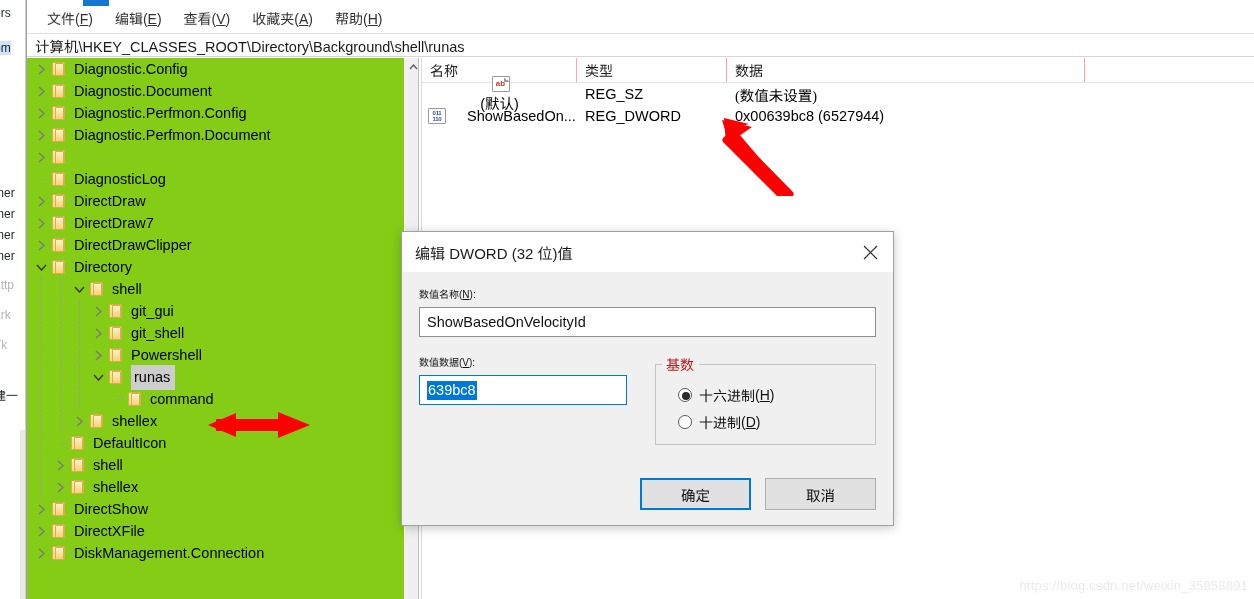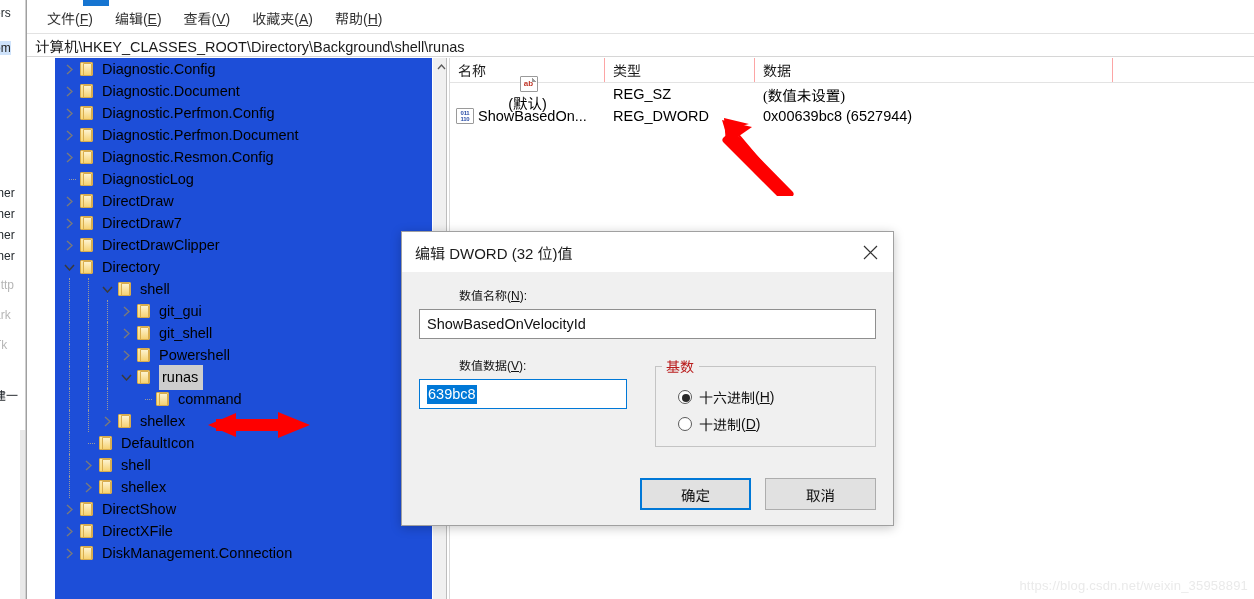--- a/index.html
+++ b/index.html
@@ -78,23 +78,22 @@
 
   
   #content {
     flex: 1 1 auto; display: flex; min-height: 0;
     border-top: 1px solid #ffffff;
   }
 
   
   #tree-pane {
     width: 395px; flex: 0 0 auto;
-    position: relative; background: #1d4ed8;
+    position: relative; background: #84cc16;
     overflow: hidden;
-    margin-left: 28px;
   }
   #tree-scroll {
     position: absolute; left: 0; top: 0; right: 21px; bottom: 0;
     overflow: hidden;
   }
   .tree-row {
     height: 22px; display: flex; align-items: center;
     font-size: 14.5px; color: #000000; white-space: nowrap;
     position: relative; cursor: default;
   }
@@ -216,21 +215,21 @@
     font-size: 15px; color: #1b1b1b;
   }
   #dlg-title .t-text { flex: 1 1 auto; }
   #dlg-close {
     width: 46px; height: 40px; flex: 0 0 auto;
     display: flex; align-items: center; justify-content: center;
     color: #333333; cursor: default;
   }
   #dlg-body { flex: 1 1 auto; position: relative; padding: 14px 17px 0 17px; }
   .field-label {
-    font-size: 12px; color: #111111; margin-bottom: 6px; margin-left: 40px;
+    font-size: 10px; color: #111111; margin-bottom: 6px;
   }
   .field-label u { text-decoration: underline; }
   .text-input {
     height: 30px; background: #ffffff;
     border: 1px solid #8f8f8f;
     display: flex; align-items: center;
     padding-left: 7px;
     font-size: 14.5px; color: #111111;
   }
   #value-name-input { width: 100%; }
@@ -389,21 +388,20 @@
             <span class="indent" style="width: 6px;"></span>
             <span class="twisty">
               <svg width="7" height="11" viewBox="0 0 7 11">
                 <path d="M1 1 L6 5.5 L1 10" stroke="#7a7a7a" stroke-width="1.4" fill="none"></path>
               </svg>
             </span>
             <span class="folder">
               <span class="f-back"></span>
               <span class="f-front"></span>
             </span>
-            <span class="lbl">Diagnostic.Resmon.Config</span>
           </div>
           <div class="tree-row">
             <span class="indent" style="width: 6px;"></span>
             <div class="guide-elbow" style="left: 14px;"></div>
             <span class="twisty none"></span>
             <span class="folder">
               <span class="f-back"></span>
               <span class="f-front"></span>
             </span>
             <span class="lbl">DiagnosticLog</span>
@@ -675,21 +673,21 @@
       <div id="list-rows">
           <div class="lv-row">
             <div class="lv-cell" style="width: 155px; display: flex; align-items: center; padding-left: 0px; flex-direction: column;">
               <span class="val-icon sz">ab</span>
               <span>(默认)</span>
             </div>
             <div class="lv-cell" style="width: 150px;">REG_SZ</div>
             <div class="lv-cell" style="width: 358px; font-family: Liberation Serif, serif;">(数值未设置)</div>
           </div>
           <div class="lv-row">
-            <div class="lv-cell" style="width: 155px; display: flex; align-items: center; padding-left: 0px;">
+            <div class="lv-cell" style="width: 155px; display: flex; align-items: center; padding-left: 0px; gap: 17px;">
               <span class="val-icon dword">
                 <span class="dw-lines">
                   <span>011</span>
                   <span>110</span>
                 </span>
               </span>
               <span>ShowBasedOn...</span>
             </div>
             <div class="lv-cell" style="width: 150px;">REG_DWORD</div>
             <div class="lv-cell" style="width: 358px;">0x00639bc8 (6527944)</div>

